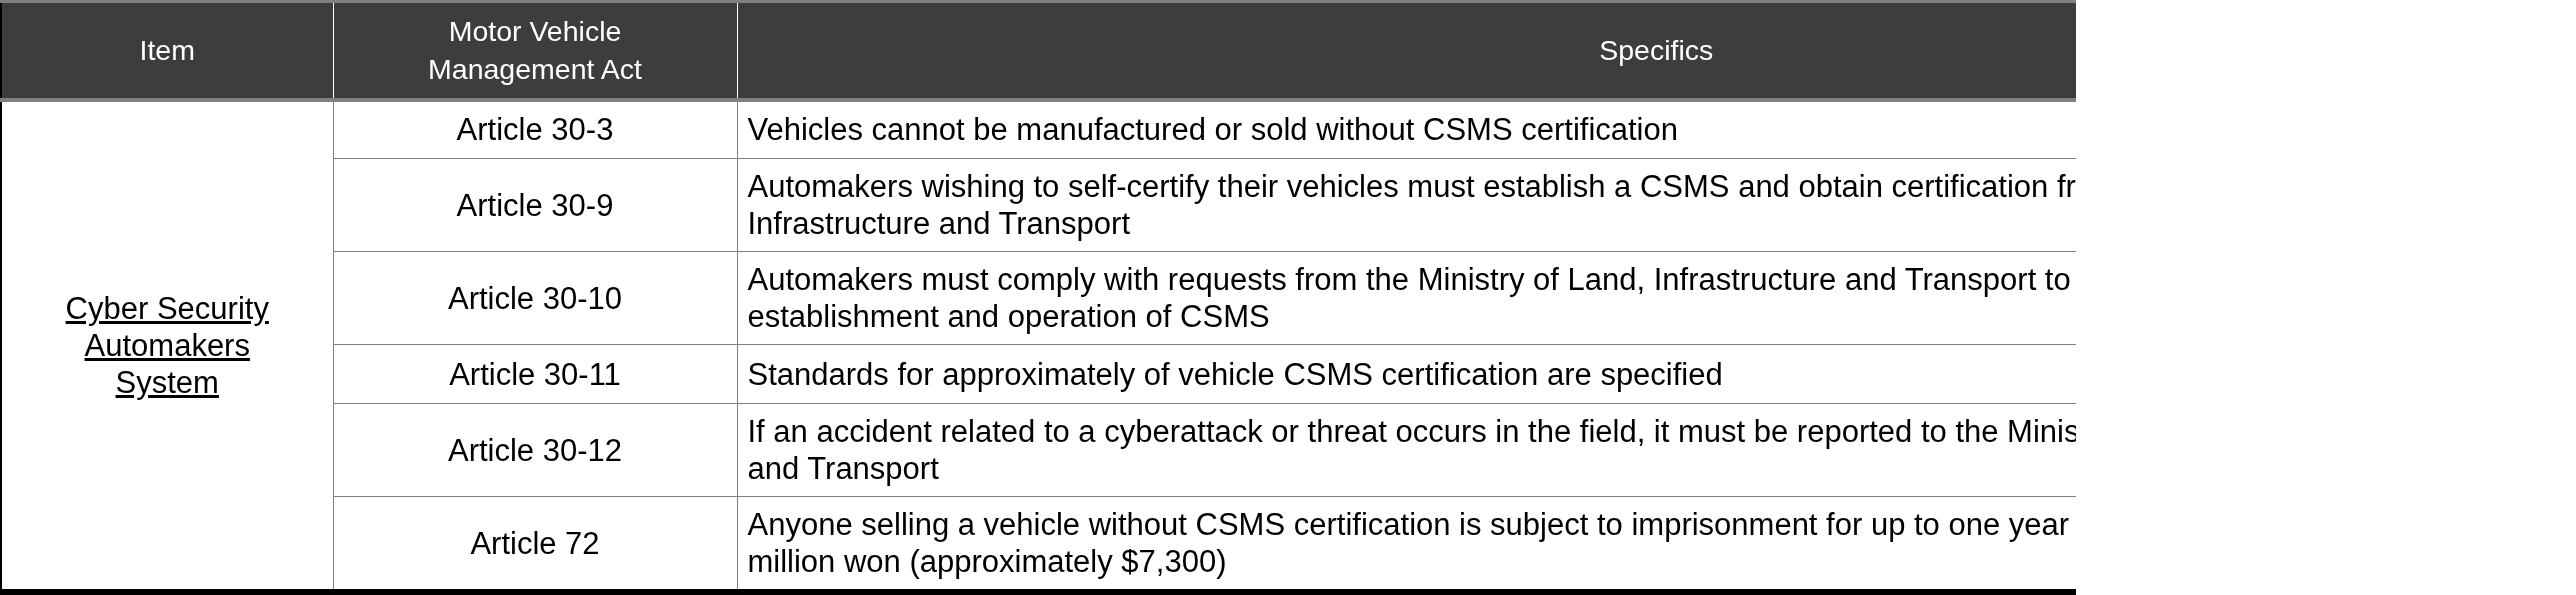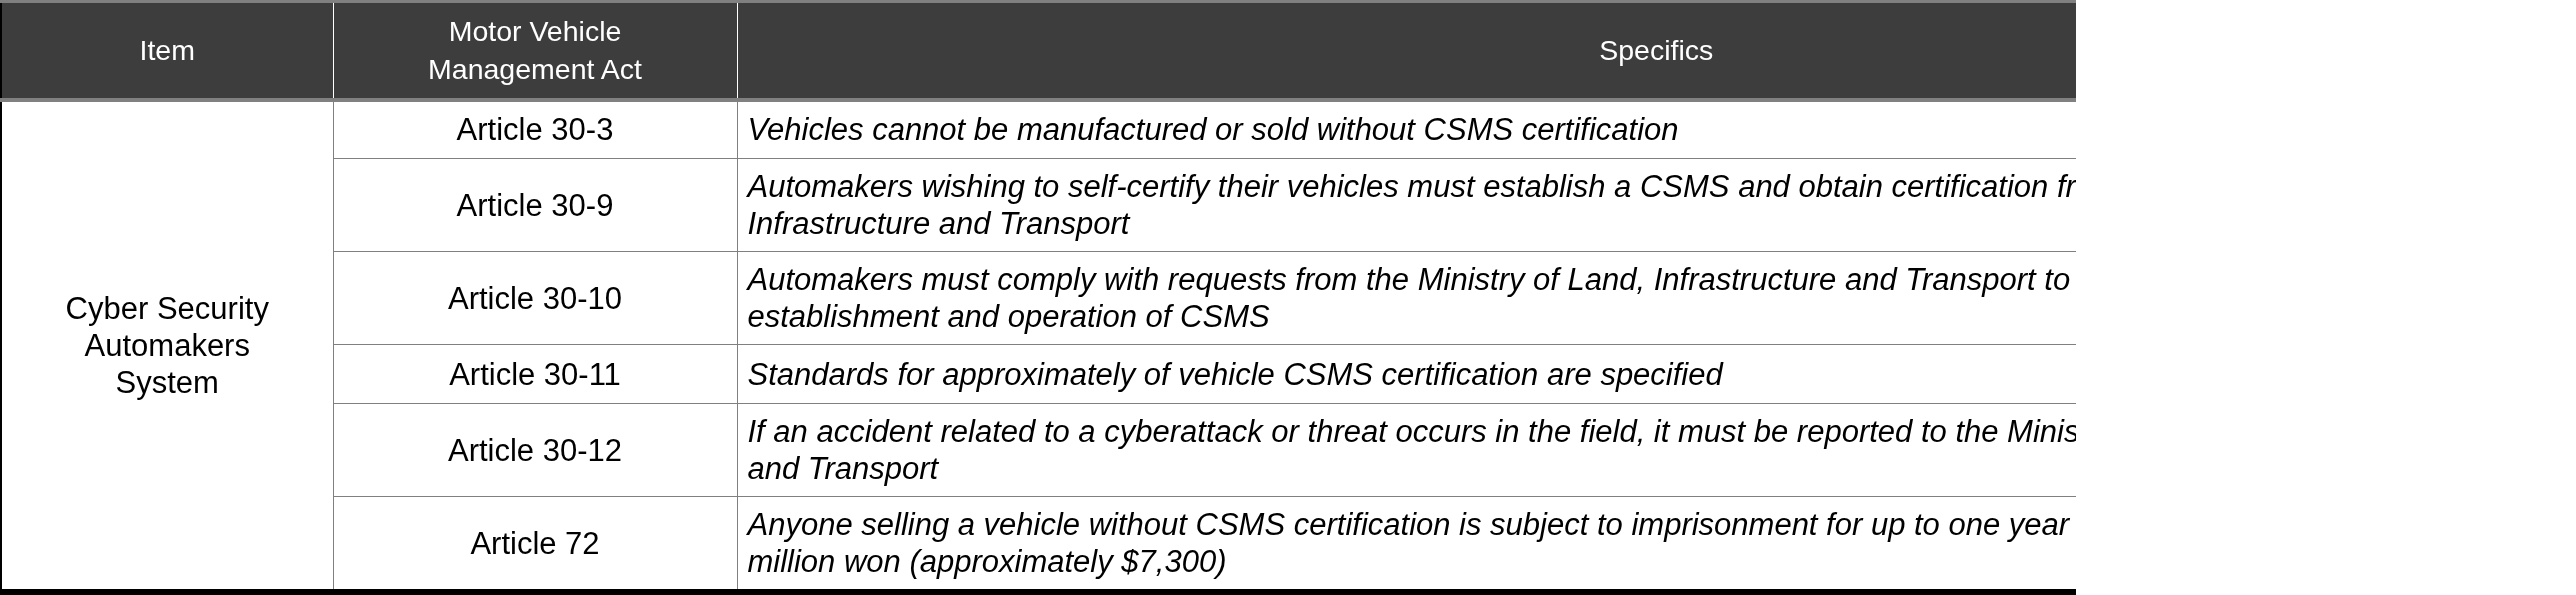--- a/index.html
+++ b/index.html
@@ -60,30 +60,30 @@
     color: var(--body-text);
     font-size: 31px;
     line-height: 37px;
     vertical-align: middle;
     border: 1.9px solid var(--grid-line);
     padding: 0;
   }
   td.item-cell {
     text-align: center;
     border-left: none;
+    text-decoration: underline;
   }
   td.article-cell {
     text-align: center;
     white-space: nowrap;
   }
   td.specifics-cell {
     text-align: left;
     border-right: none;
     padding: 9px 90px 9px 10px;
-    font-style: italic;
   }
   tr.h-1 { height: 59px; }
   tr.h-2 { height: 85px; }
   tr.h-3 { height: 85px; }
   tr.h-4 { height: 59px; }
   tr.h-5 { height: 88px; }
   tr.h-6 { height: 91px; }
 </style>
 </head>
 <body>

